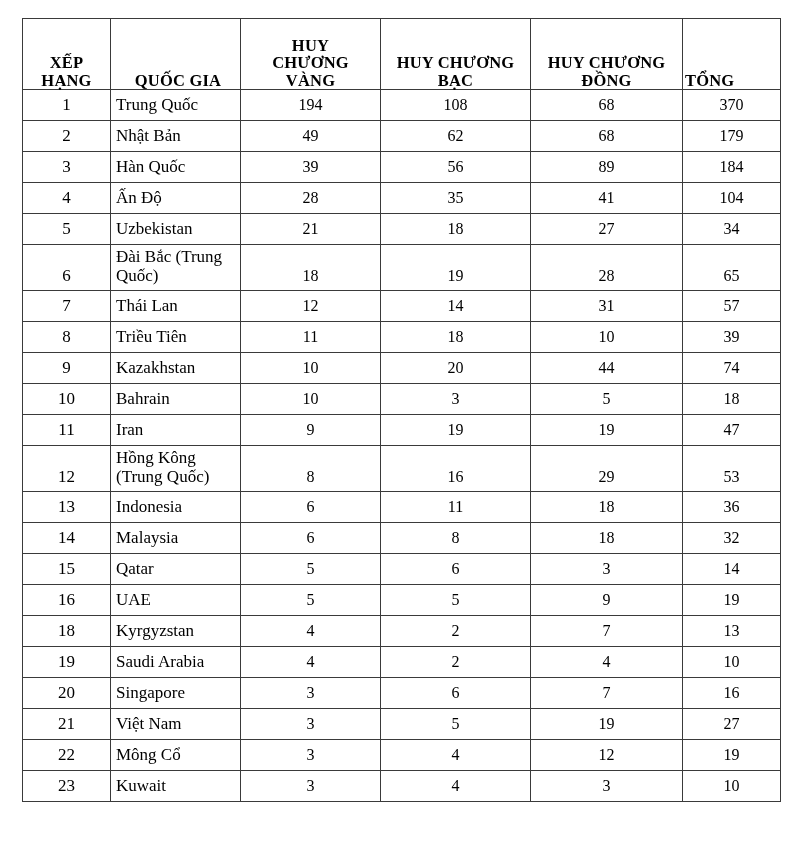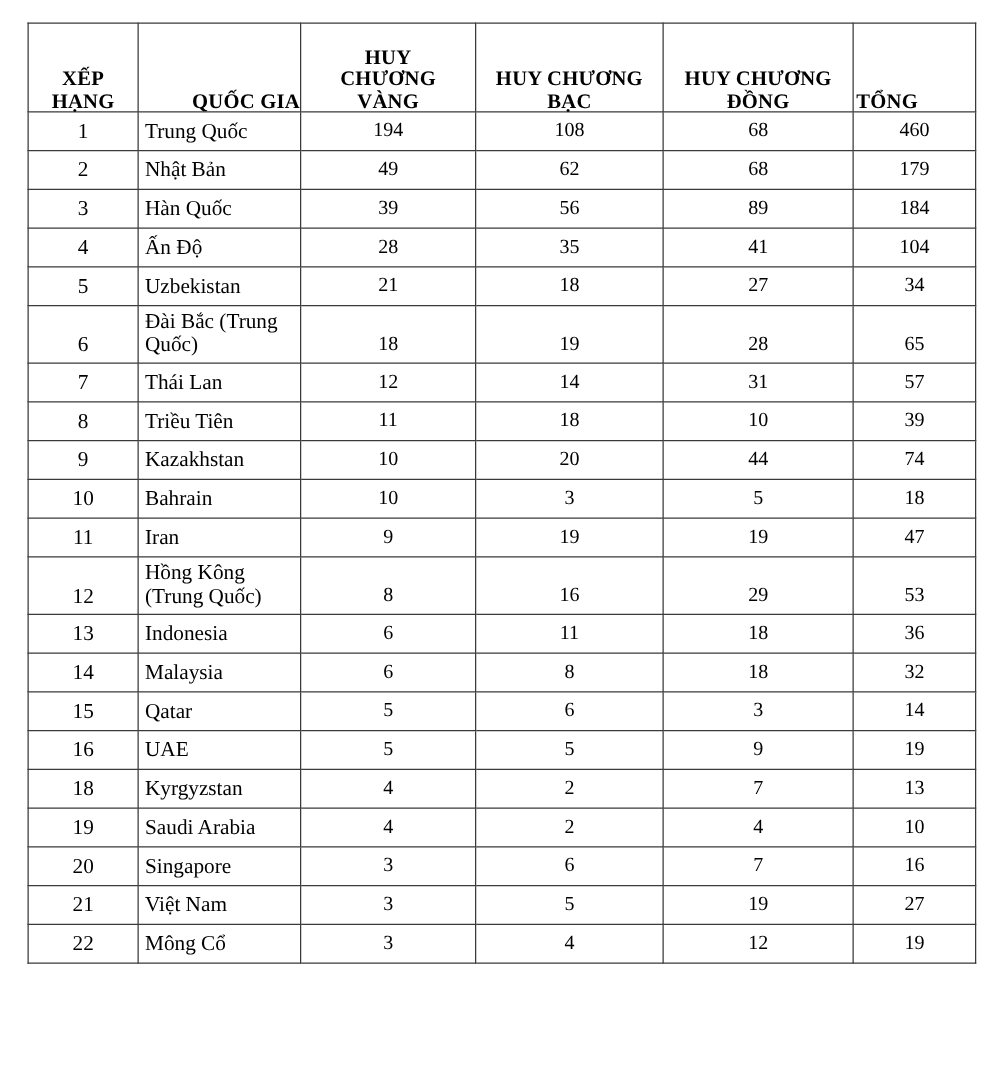--- a/index.html
+++ b/index.html
@@ -56,21 +56,21 @@
     letter-spacing: 0.2px;
     padding-bottom: 3px;
     margin-left: 44px;
   }
   th.h-rank {
     text-align: center;
     padding-left: 2px;
     padding-right: 2px;
   }
   th.h-nation {
-    text-align: right;
+    text-align: center;
     padding-left: 5px;
   }
   th.h-gold,
   th.h-silver,
   th.h-bronze {
     text-align: center;
     padding-left: 2px;
     padding-right: 2px;
   }
   th.h-total {
@@ -165,21 +165,21 @@
           </th>
       </tr>
     </thead>
     <tbody>
         <tr>
           <td class="d-rank">1</td>
           <td class="d-nation">Trung Quốc</td>
           <td class="d-num">194</td>
           <td class="d-num">108</td>
           <td class="d-num">68</td>
-          <td class="d-num">460</td>
+          <td class="d-num">370</td>
         </tr>
         <tr>
           <td class="d-rank">2</td>
           <td class="d-nation">Nhật Bản</td>
           <td class="d-num">49</td>
           <td class="d-num">62</td>
           <td class="d-num">68</td>
           <td class="d-num">179</td>
         </tr>
         <tr>
@@ -327,15 +327,23 @@
           <td class="d-num">27</td>
         </tr>
         <tr>
           <td class="d-rank">22</td>
           <td class="d-nation">Mông Cổ</td>
           <td class="d-num">3</td>
           <td class="d-num">4</td>
           <td class="d-num">12</td>
           <td class="d-num">19</td>
         </tr>
+        <tr>
+          <td class="d-rank">23</td>
+          <td class="d-nation">Kuwait</td>
+          <td class="d-num">3</td>
+          <td class="d-num">4</td>
+          <td class="d-num">3</td>
+          <td class="d-num">10</td>
+        </tr>
       </tbody>
   </table>
 </div>
 
 </body></html>

